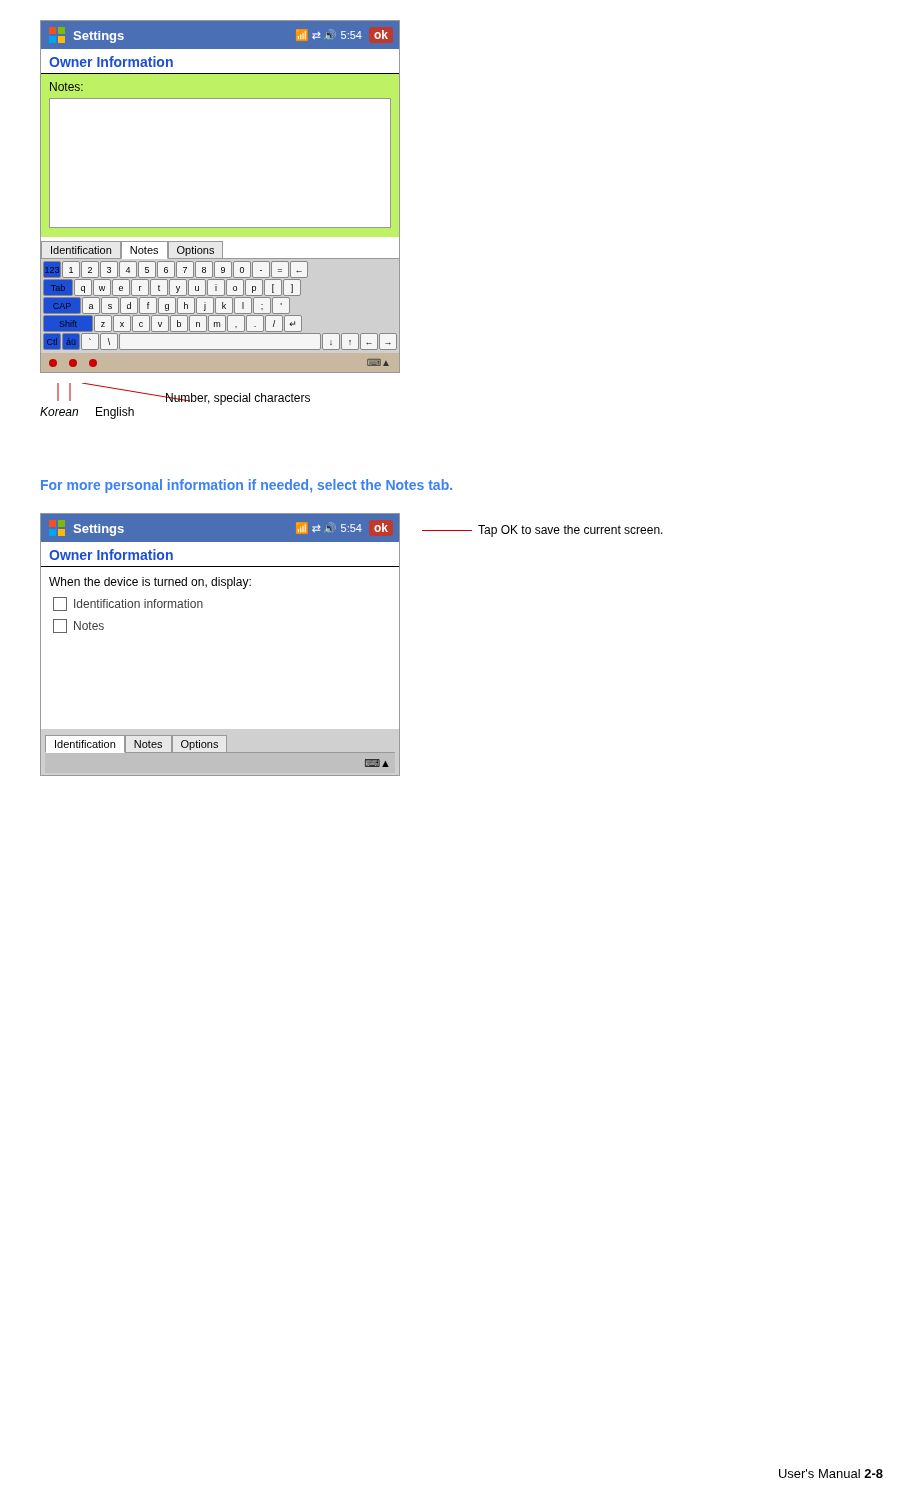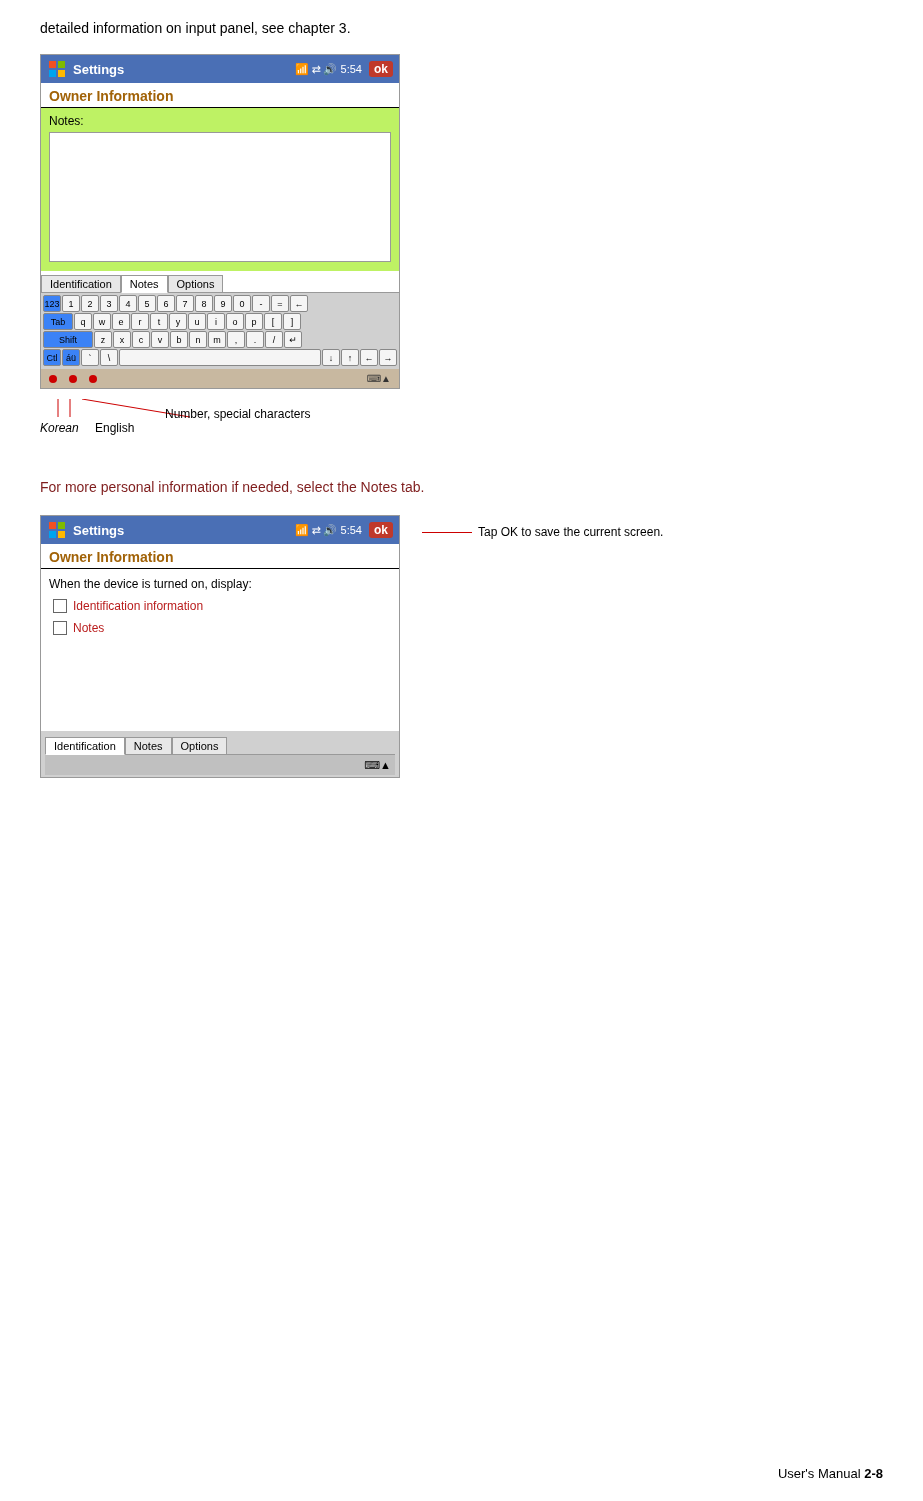--- a/index.html
+++ b/index.html
@@ -71,21 +71,21 @@
       margin-left: 4px;
     }
 
     
     .owner-info-bar {
       background: #fff;
       padding: 5px 8px 3px 8px;
       border-bottom: 1px solid #000;
     }
     .owner-info-title {
-      color: #a16207;
+      color: #1d4ed8;
       font-size: 14px;
       font-weight: bold;
     }
 
     
     .screen-body {
       padding: 6px 8px;
       background: #bef264;
     }
 
@@ -144,21 +144,21 @@
       display: flex;
       align-items: center;
       justify-content: center;
       cursor: pointer;
       flex-shrink: 0;
     }
     .kb-key.wide { min-width: 30px; }
     .kb-key.wider { min-width: 38px; }
     .kb-key.widest { min-width: 50px; }
     .kb-key.space { flex: 1; }
-    .kb-key.dark { background: #3b82f6; }
+    .kb-key.dark { background: #1d4ed8; }
     .keyboard-icon {
       font-size: 10px;
       color: #333;
     }
 
     
     .dots-row {
       display: flex;
       gap: 12px;
       padding: 4px 8px;
@@ -174,22 +174,23 @@
 
     
     .annotation-section {
       position: relative;
       margin-bottom: 30px;
     }
 
     
     .middle-text {
       font-size: 14px;
-      margin: 30px 0 20px 0;
-      color: #7f1d1d;
+      margin: 44px 0 20px 0;
+      color: #3b82f6;
+      font-weight: bold;
     }
 
     
     .options-body {
       padding: 8px;
     }
     .display-text {
       font-size: 12px;
       margin-bottom: 8px;
     }
@@ -202,21 +203,21 @@
     }
     .checkbox-box {
       width: 14px;
       height: 14px;
       border: 1px solid #666;
       background: #fff;
       flex-shrink: 0;
     }
     .checkbox-label {
       font-size: 12px;
-      color: #b91c1c;
+      color: #404040;
     }
 
     
     .red-bullet {
       width: 8px;
       height: 8px;
       border-radius: 50%;
       background: #cc0000;
       display: inline-block;
       margin-right: 6px;
@@ -316,21 +317,20 @@
       background: #cc0000;
       margin-top: 7px;
       flex-shrink: 0;
     }
   </style>
 </head>
 <body>
 
 <div class="page-content">
 
-  <p class="intro-text">detailed information on input panel, see chapter 3.</p>
 
   <div class="annotation-section">
     <div class="first-section-wrapper">
       <div class="device-screen">
 
         <div class="status-bar">
           <div class="win-logo">
             <svg class="win-logo-svg" viewBox="0 0 18 18" fill="none">
               <rect x="1" y="1" width="7" height="7" fill="#f25022"></rect>
               <rect x="10" y="1" width="7" height="7" fill="#7fba00"></rect>
@@ -391,20 +391,34 @@
             <div class="kb-key">t</div>
             <div class="kb-key">y</div>
             <div class="kb-key">u</div>
             <div class="kb-key">i</div>
             <div class="kb-key">o</div>
             <div class="kb-key">p</div>
             <div class="kb-key">[</div>
             <div class="kb-key">]</div>
           </div>
 
+          <div class="kb-row">
+            <div class="kb-key dark wider">CAP</div>
+            <div class="kb-key">a</div>
+            <div class="kb-key">s</div>
+            <div class="kb-key">d</div>
+            <div class="kb-key">f</div>
+            <div class="kb-key">g</div>
+            <div class="kb-key">h</div>
+            <div class="kb-key">j</div>
+            <div class="kb-key">k</div>
+            <div class="kb-key">l</div>
+            <div class="kb-key">;</div>
+            <div class="kb-key">'</div>
+          </div>
 
           <div class="kb-row">
             <div class="kb-key dark widest">Shift</div>
             <div class="kb-key">z</div>
             <div class="kb-key">x</div>
             <div class="kb-key">c</div>
             <div class="kb-key">v</div>
             <div class="kb-key">b</div>
             <div class="kb-key">n</div>
             <div class="kb-key">m</div>

